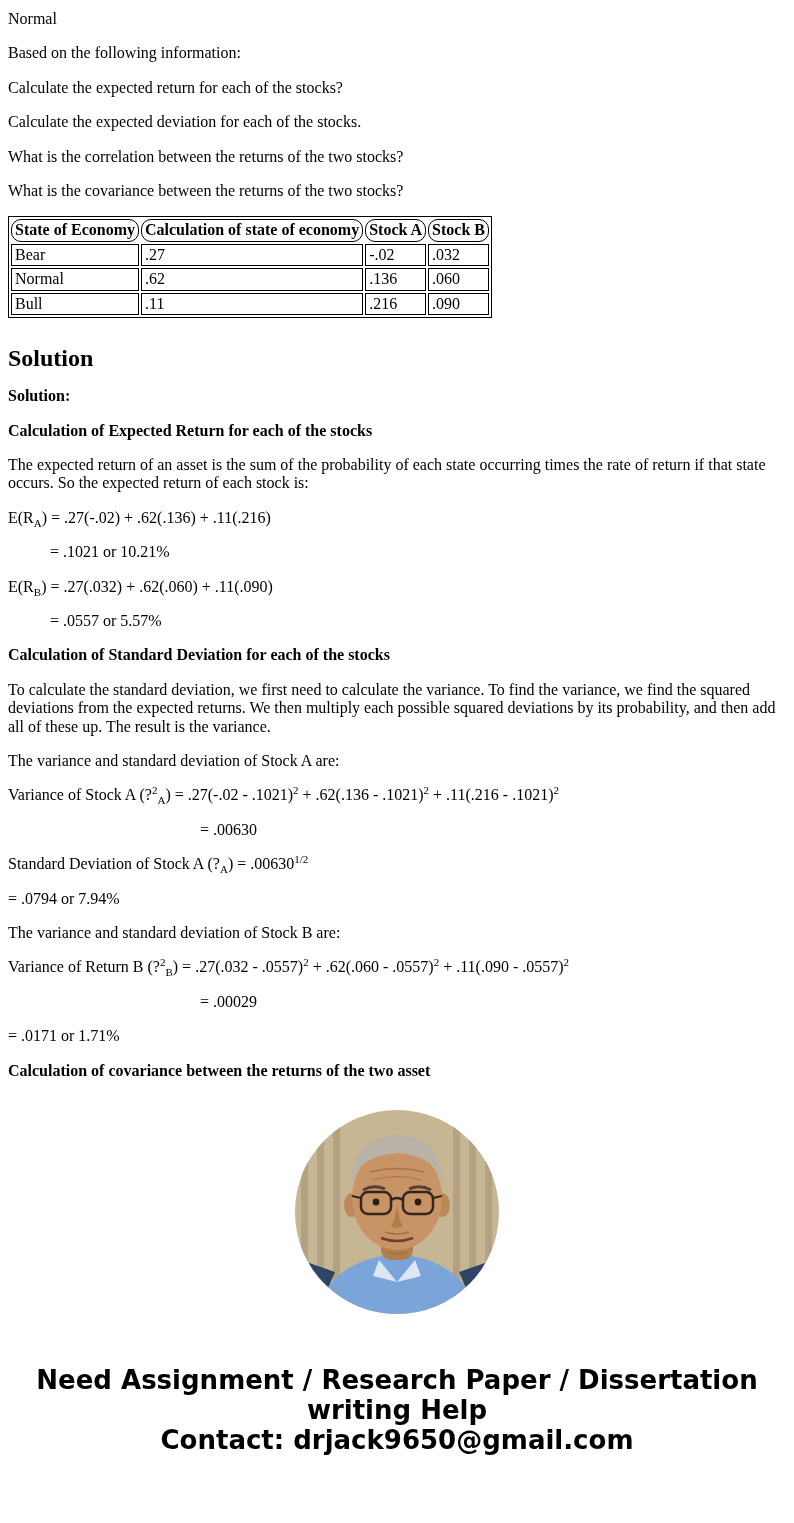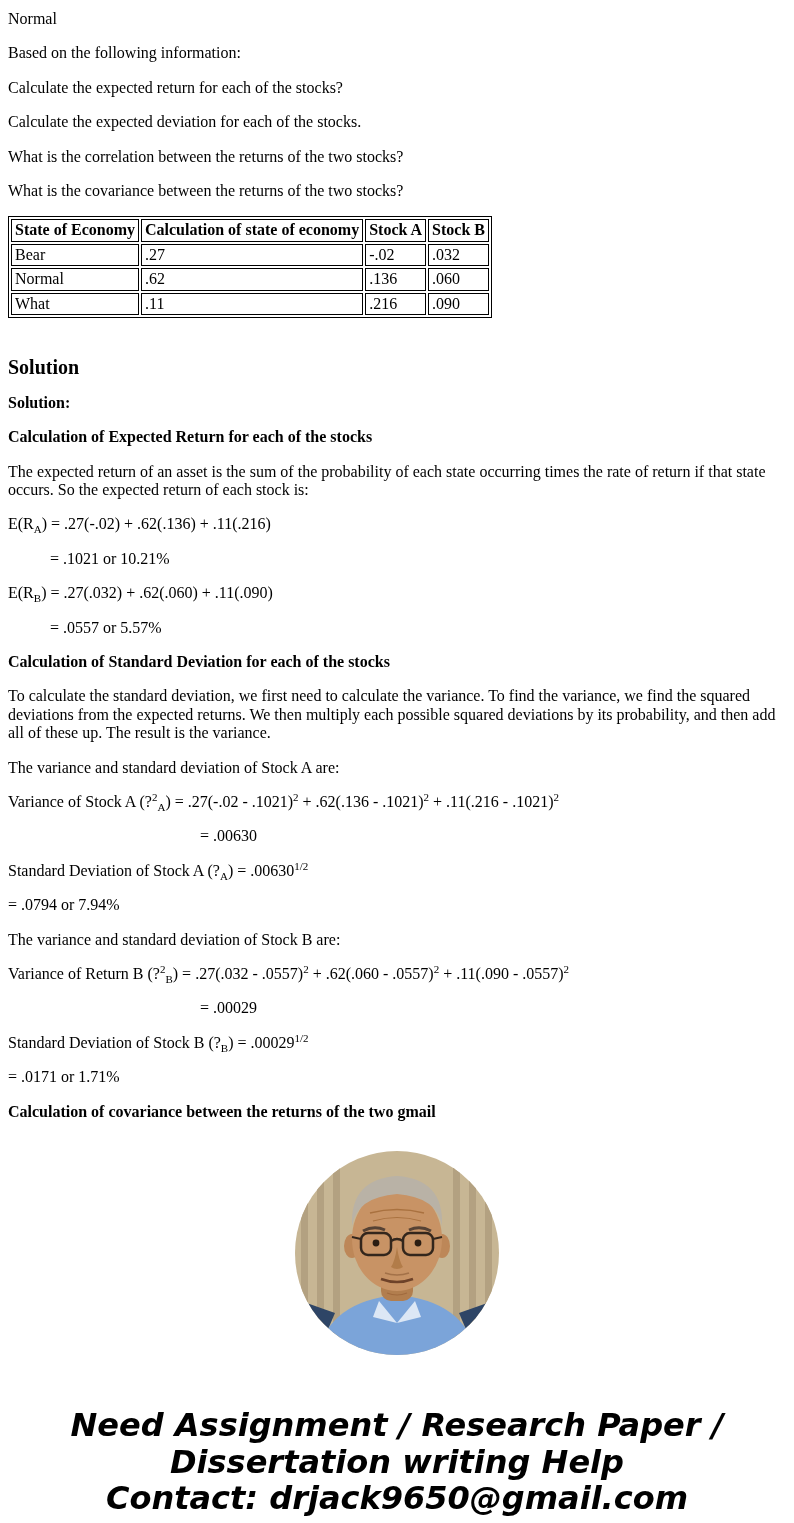--- a/index.html
+++ b/index.html
@@ -8,54 +8,53 @@
     margin: 8px;
     width: 778px;
     color: #000000;
     font-family: "Liberation Serif", serif;
     font-size: 16px;
   }
   p { margin: 16px 0; line-height: 1.15; }
   p.first { margin-top: 2px; }
   .bold { font-weight: bold; }
   h2.solution-title {
-    font-size: 20px;
+    font-size: 24px;
     font-weight: bold;
-    margin: 38px 0 10px 0;
+    margin: 27px 0 10px 0;
     line-height: 1.1;
   }
   table.econ {
     border-collapse: separate;
     border-spacing: 2px;
     border: 1px solid #000;
     margin: 16px 0 0 0;
   }
   table.econ th, table.econ td {
     border: 1px solid #000;
     padding: 1px 3px;
     text-align: left;
     font-size: 16px;
     line-height: 1.15;
   }
-  table.econ th { font-weight: bold; }
+  table.econ th { font-weight: bold; border-radius: 10px; }
   .indent-sm { padding-left: 42px; }
   .indent-lg { padding-left: 192px; }
   sup, sub { font-size: 11px; line-height: 0; }
   .avatar-wrap { text-align: center; margin: 30px 0 0 0; }
   .avatar { display: inline-block; }
   .footer {
     margin: 48px auto 20px auto;
     max-width: 750px;
     text-align: center;
     font-family: "DejaVu Sans", sans-serif;
     font-weight: bold;
-    font-size: 32px;
+    font-size: 26px;
     line-height: 1.15;
     color: #000000;
-    font-style: italic;
   }
 </style>
 </head>
 <body>
 
 <div>
 
   <p class="first">Normal</p>
   <p>Based on the following information:</p>
   <p>Calculate the expected return for each of the stocks?</p>
@@ -77,21 +76,21 @@
         <td>-.02</td>
         <td>.032</td>
       </tr>
       <tr>
         <td>Normal</td>
         <td>.62</td>
         <td>.136</td>
         <td>.060</td>
       </tr>
       <tr>
-        <td>What</td>
+        <td>Bull</td>
         <td>.11</td>
         <td>.216</td>
         <td>.090</td>
       </tr>
     </tbody>
   </table>
 
   <h2 class="solution-title">Solution</h2>
 
   <p class="bold">Solution:</p>
@@ -116,24 +115,23 @@
   <p class="indent-lg">= .00630</p>
 
   <p><span>Standard Deviation of Stock A (?</span><sub>A</sub><span>) = .00630</span><sup>1/2</sup></p>
   <p>= .0794 or 7.94%</p>
 
   <p>The variance and standard deviation of Stock B are:</p>
 
   <p><span>Variance of Return B (?</span><sup>2</sup><sub>B</sub><span>) = .27(.032 - .0557)</span><sup>2</sup><span> + .62(.060 - .0557)</span><sup>2</sup><span> + .11(.090 - .0557)</span><sup>2</sup></p>
   <p class="indent-lg">= .00029</p>
 
-  <p><span>Standard Deviation of Stock B (?</span><sub>B</sub><span>) = .00029</span><sup>1/2</sup></p>
   <p>= .0171 or 1.71%</p>
 
-  <p class="bold">Calculation of covariance between the returns of the two gmail</p>
+  <p class="bold">Calculation of covariance between the returns of the two asset</p>
 
   <div class="avatar-wrap">
     <svg class="avatar" width="204" height="204" viewBox="0 0 204 204" role="img" aria-label="portrait photo">
       <defs>
         <clipPath id="avclip">
             <circle cx="102" cy="102" r="102"></circle>
           </clipPath>
       </defs>
       <g clip-path="url(#avclip)">
         <rect x="0" y="0" width="204" height="204" fill="#c7b694"></rect>

